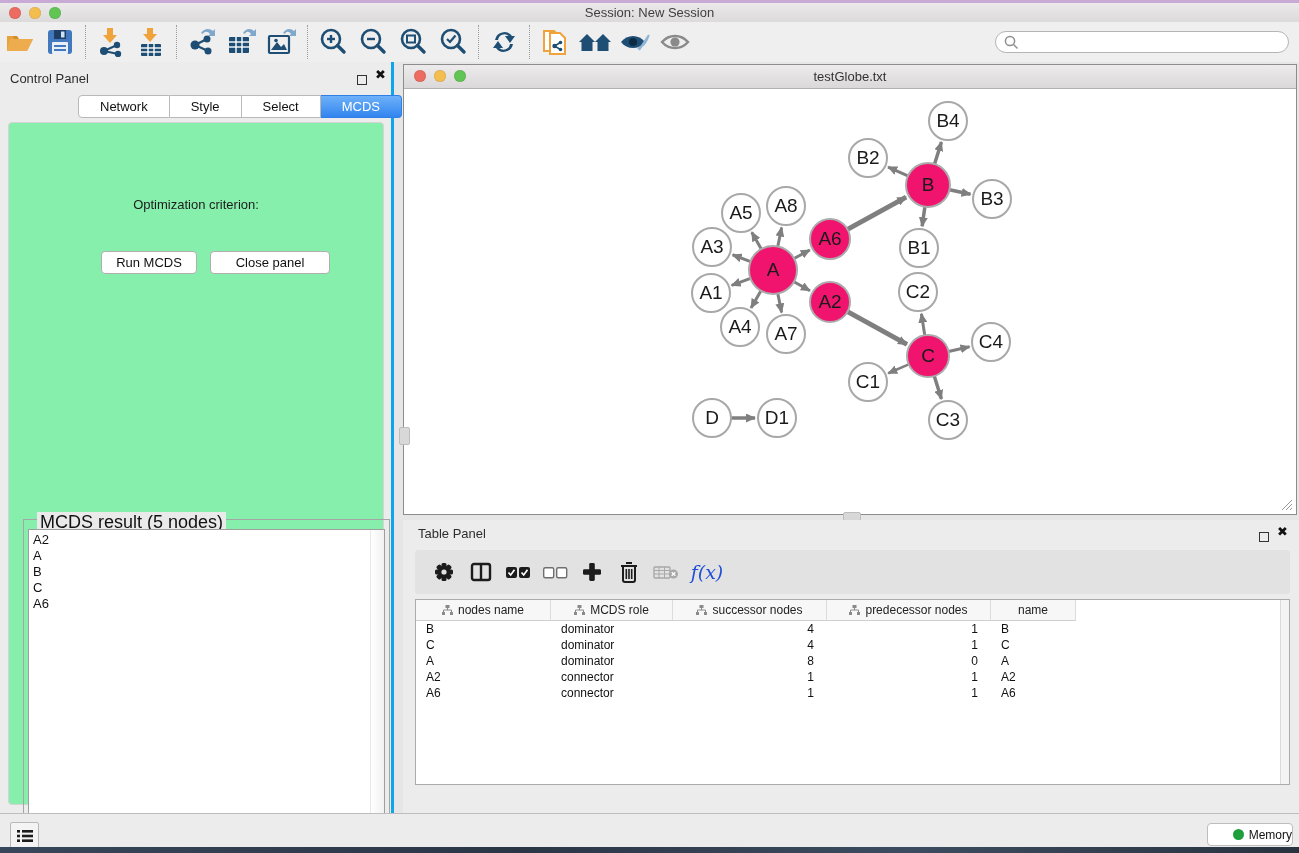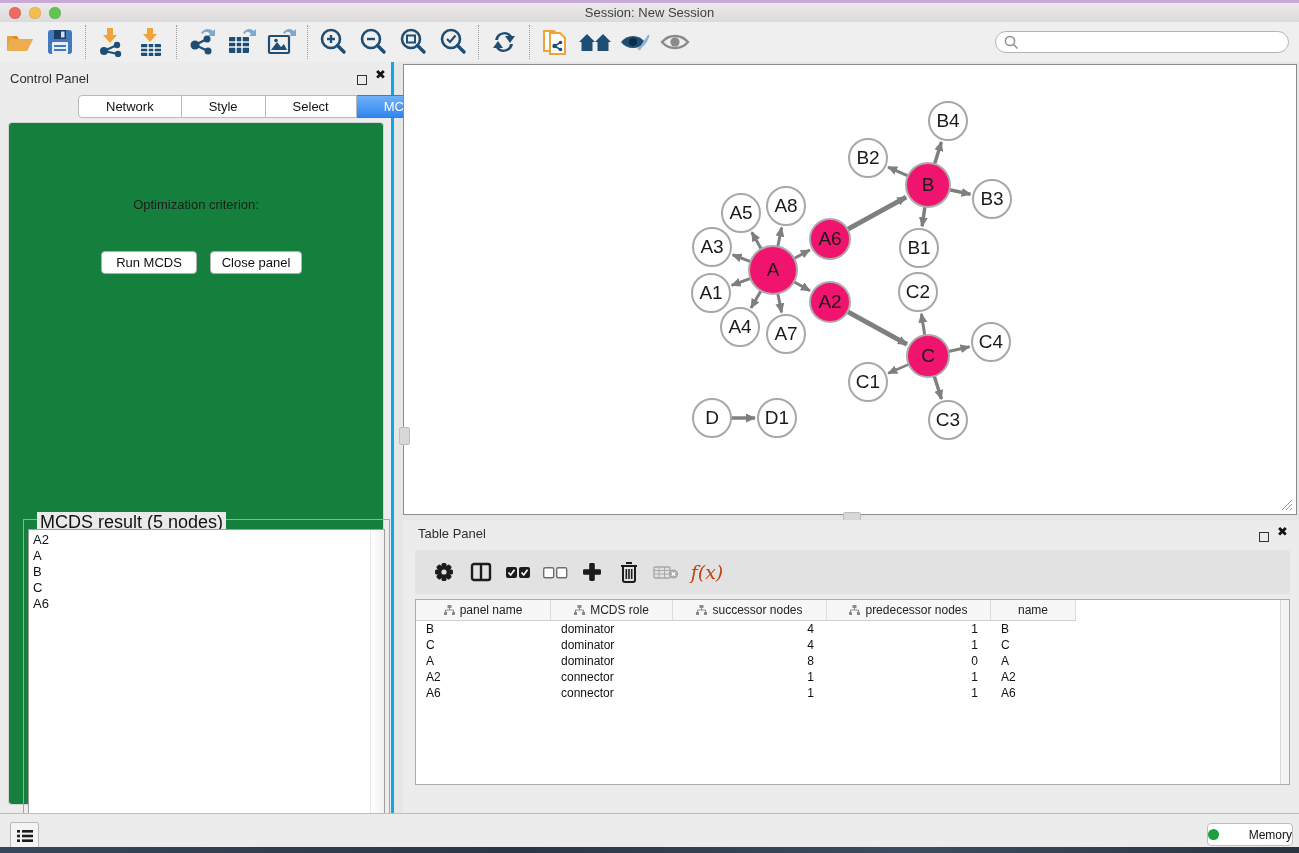--- a/index.html
+++ b/index.html
@@ -18,34 +18,34 @@
   .tsep{width:0;height:34px;border-left:1px dotted #9C9C9C;margin:0 5px;flex:0 0 auto;}
   #search-field{position:absolute;left:995px;top:31px;width:294px;height:22px;background:#fff;border:1px solid #B5B5B5;border-radius:12px;display:flex;align-items:center;padding-left:8px;box-sizing:border-box;}
   
   #workspace{left:0;top:62px;width:1299px;height:751px;background:#E6E6E6;}
   
   #control-panel{left:0;top:62px;width:391px;height:751px;background:#ECECEC;border-right:3px solid #0ea5e9;}
   #cp-title{position:absolute;left:10px;top:9px;font-size:13px;color:#2E2E2E;}
   .win-float{width:10px;height:10px;border:1.5px solid #333;box-sizing:border-box;display:inline-block;}
   .win-close{font-size:13px;color:#111;font-weight:bold;line-height:10px;}
   #cp-tabs{position:absolute;left:78px;top:33px;display:flex;}
-  .seg-tab{height:21px;line-height:21px;padding:0 27px;font-size:13px;background:#FFFFFF;border:1px solid #B9B9B9;border-left:none;color:#111;}
+  .seg-tab{height:21px;line-height:21px;padding:0 21px;font-size:13px;background:#FFFFFF;border:1px solid #B9B9B9;border-left:none;color:#111;}
   .seg-tab:first-child{border-left:1px solid #B9B9B9;border-radius:4px 0 0 4px;}
   .seg-tab:last-child{border-radius:0 4px 4px 0;}
   .seg-tab.active{background:linear-gradient(#6EB1F9,#3285EF);border-color:#2F7FE6;color:#fff;}
-  #cp-box{position:absolute;left:8px;top:60px;width:374px;height:681px;background:#15803d;border:1px solid #D4D4D4;border-radius:4px;}
+  #cp-box{position:absolute;left:8px;top:60px;width:374px;height:681px;background:#86efac;border:1px solid #D4D4D4;border-radius:4px;}
   #opt-label{position:absolute;left:0;top:74px;width:100%;text-align:center;font-size:13px;color:#1C1C1C;}
   #criterion-select{position:absolute;left:42px;top:94px;width:314px;height:24px;background:#fff;border:1px solid #ABABAB;border-radius:4px;box-sizing:border-box;display:flex;align-items:center;}
   #criterion-select .val{flex:1;font-size:13px;color:#111;padding-left:9px;white-space:nowrap;overflow:hidden;}
   #criterion-select .stepper{width:20px;height:22px;background:linear-gradient(#6EB1F9,#3285EF);border-radius:0 3px 3px 0;display:flex;flex-direction:column;align-items:center;justify-content:center;gap:2px;}
   .chev-up{width:0;height:0;border-left:4px solid transparent;border-right:4px solid transparent;border-bottom:5px solid #fff;}
   .chev-dn{width:0;height:0;border-left:4px solid transparent;border-right:4px solid transparent;border-top:5px solid #fff;}
   .cp-btn{position:absolute;top:128px;height:23px;background:#FFFFFF;border:1px solid #AFAFAF;border-radius:4px;font-size:13px;color:#111;display:flex;align-items:center;justify-content:center;box-sizing:border-box;}
   #run-btn{left:92px;width:96px;}
-  #closepanel-btn{left:201px;width:92px;}
+  #closepanel-btn{left:201px;width:120px;}
   #mcds-group{position:absolute;left:14px;top:396px;width:367px;height:337px;border:1px solid #A5A5A5;box-sizing:border-box;}
   #mcds-legend{position:absolute;left:13px;top:-8px;background:#EAEAEA;padding:0 3px;font-size:18px;color:#111;text-align:right;}
   #mcds-list{position:absolute;left:4px;top:9px;right:4px;bottom:5px;background:#fff;border:1px solid #9E9E9E;overflow:hidden;}
   #mcds-list .scrolltrack{position:absolute;right:0;top:0;width:13px;height:100%;background:linear-gradient(90deg,#FFFFFF,#F1F1F1);border-left:1px solid #E8E8E8;}
   .mcds-item{font-size:13px;line-height:16px;padding-left:4px;color:#111;}
   
   #net-window{left:403px;top:64px;width:894px;height:451px;background:#fff;border:1px solid #8D8D8D;box-sizing:border-box;}
   #net-titlebar{position:absolute;left:0;top:0;width:100%;height:23px;background:linear-gradient(#EDEBEB,#DAD8D8);border-bottom:1px solid #B2B0B0;}
   #net-titlebar .lights{position:absolute;left:10px;top:5px;display:flex;gap:8px;}
   #net-titlebar .ttl{width:100%;text-align:center;font-size:13px;color:#333;line-height:23px;}
@@ -67,21 +67,21 @@
   #tp-rows{position:absolute;left:0;top:21px;width:100%;}
   .tr{display:flex;height:16px;}
   .td{font-size:12px;color:#111;line-height:16px;box-sizing:border-box;white-space:nowrap;overflow:hidden;}
   .td.left{padding-left:10px;text-align:left;}
   .td.right{padding-right:13px;text-align:right;}
   #tp-scroll{position:absolute;right:0;top:0;width:8px;height:100%;background:#F4F4F4;border-left:1px solid #DADADA;}
   #tp-tabs{position:absolute;left:0;top:270px;width:100%;display:flex;justify-content:center;}
   
   #statusbar{left:0;top:813px;width:1299px;height:34px;background:#ECECEC;border-top:1px solid #BDBDBD;box-sizing:border-box;}
   #list-btn{position:absolute;left:10px;top:8px;width:27px;height:26px;background:#F4F4F4;border:1px solid #B9B9B9;border-radius:2px;display:flex;align-items:center;justify-content:center;}
-  #memory-btn{position:absolute;left:1207px;top:9px;width:86px;height:23px;background:#FFF;border:1px solid #BDBDBD;border-radius:4px;display:flex;align-items:center;justify-content:space-between;gap:5px;box-sizing:border-box;}
+  #memory-btn{position:absolute;left:1207px;top:9px;width:86px;height:23px;background:#FFF;border:1px solid #BDBDBD;border-radius:4px;display:flex;align-items:center;justify-content:flex-end;gap:5px;box-sizing:border-box;}
   #memory-dot{width:11px;height:11px;border-radius:50%;background:#1F9E3C;}
   #memory-btn span{font-size:12px;color:#111;}
   #desktop-bottom{left:0;top:847px;width:1299px;height:6px;background:linear-gradient(90deg,#37465A,#2A3646 40%,#3C4C60 70%,#28333F);}
 </style>
 </head>
 <body>
 
 <div id="desktop-top" class="abs"></div>
 <div id="titlebar" class="abs">
   <div class="lights">
@@ -268,20 +268,28 @@
           <div class="mcds-item">A</div>
           <div class="mcds-item">B</div>
           <div class="mcds-item">C</div>
           <div class="mcds-item">A6</div>
         </div>
     </div>
   </div>
 </div>
 
 <div id="net-window" class="abs">
+  <div id="net-titlebar">
+    <div class="lights">
+      <span class="light red"></span>
+      <span class="light yellow"></span>
+      <span class="light green"></span>
+    </div>
+    <div class="ttl">testGlobe.txt</div>
+  </div>
   <div id="net-canvas">
     <svg id="edges-svg" width="891" height="425">
       <defs>
         <marker id="arrow" markerUnits="userSpaceOnUse" markerWidth="11" markerHeight="9" refX="9" refY="4.5" orient="auto">
           <path d="M0,0 L10,4.5 L0,9 z" fill="#7F7F7F"></path>
         </marker>
       </defs>
     <line x1="356.25116583901666" y1="160.07238915074845" x2="346.769764647568" y2="143.1836432784806" stroke="#7F7F7F" stroke-width="3" marker-end="url(#arrow)"></line>
         <line x1="372.7774381829625" y1="157.48030433003072" x2="376.6206816656177" y2="138.55972103080518" stroke="#7F7F7F" stroke-width="3" marker-end="url(#arrow)"></line>
         <line x1="345.543265126549" y1="172.53270652312503" x2="327.5853403006634" y2="165.76168568713538" stroke="#7F7F7F" stroke-width="3" marker-end="url(#arrow)"></line>
@@ -398,34 +406,34 @@
             <line x1="1" y1="6.5" x2="17" y2="6.5"></line>
             <line x1="1" y1="10" x2="17" y2="10"></line>
             <line x1="6" y1="3" x2="6" y2="14"></line>
             <line x1="11.5" y1="3" x2="11.5" y2="14"></line>
           </g>
         <circle cx="20.5" cy="10" r="4.5" fill="#A8A8A8"></circle>
           <path d="M18.7 8.2 L22.3 11.8 M22.3 8.2 L18.7 11.8" stroke="#fff" stroke-width="1.3"></path>
       </svg>
     </div>
     <div class="tpbtn" style="width:46px;">
-      <span style="font-family:'DejaVu Serif',serif;font-style:italic;font-size:19px;color:#c2410c;">f(x)</span>
+      <span style="font-family:'DejaVu Serif',serif;font-style:italic;font-size:19px;color:#1d4ed8;">f(x)</span>
     </div>
   </div>
 
   <div id="tp-table">
     <div id="tp-header">
         <div class="th" style="width: 135px;">
           <svg width="11" height="10" viewBox="0 0 11 10">
             <rect x="3.5" y="0" width="4" height="3" fill="#8A8A8A"></rect>
             <path d="M5.5 3 L5.5 5 M1.5 7 L1.5 5 L9.5 5 L9.5 7" stroke="#8A8A8A" stroke-width="1" fill="none"></path>
             <rect x="0" y="7" width="3" height="3" fill="#8A8A8A"></rect>
             <rect x="8" y="7" width="3" height="3" fill="#8A8A8A"></rect>
           </svg>
-          <span>panel name</span>
+          <span>nodes name</span>
         </div>
         <div class="th" style="width: 122px;">
           <svg width="11" height="10" viewBox="0 0 11 10">
             <rect x="3.5" y="0" width="4" height="3" fill="#8A8A8A"></rect>
             <path d="M5.5 3 L5.5 5 M1.5 7 L1.5 5 L9.5 5 L9.5 7" stroke="#8A8A8A" stroke-width="1" fill="none"></path>
             <rect x="0" y="7" width="3" height="3" fill="#8A8A8A"></rect>
             <rect x="8" y="7" width="3" height="3" fill="#8A8A8A"></rect>
           </svg>
           <span>MCDS role</span>
         </div>

